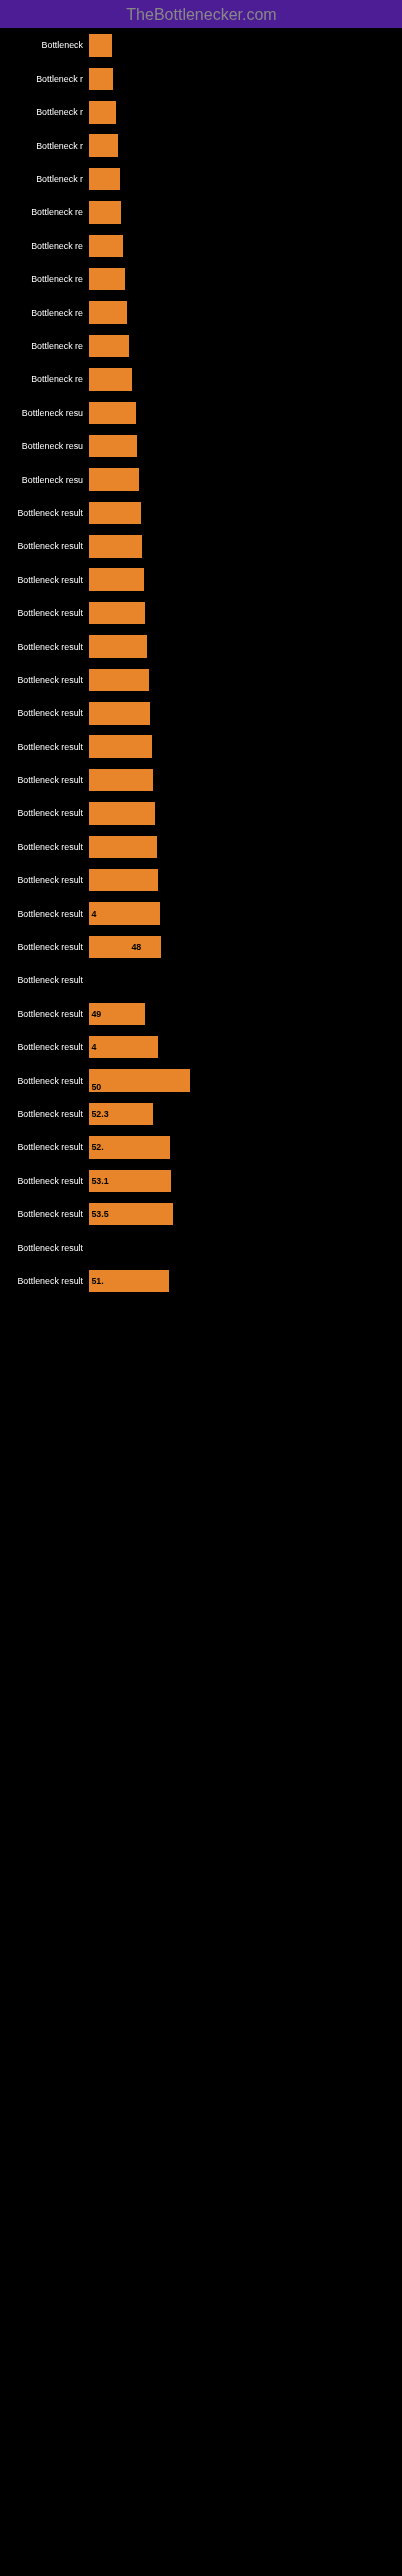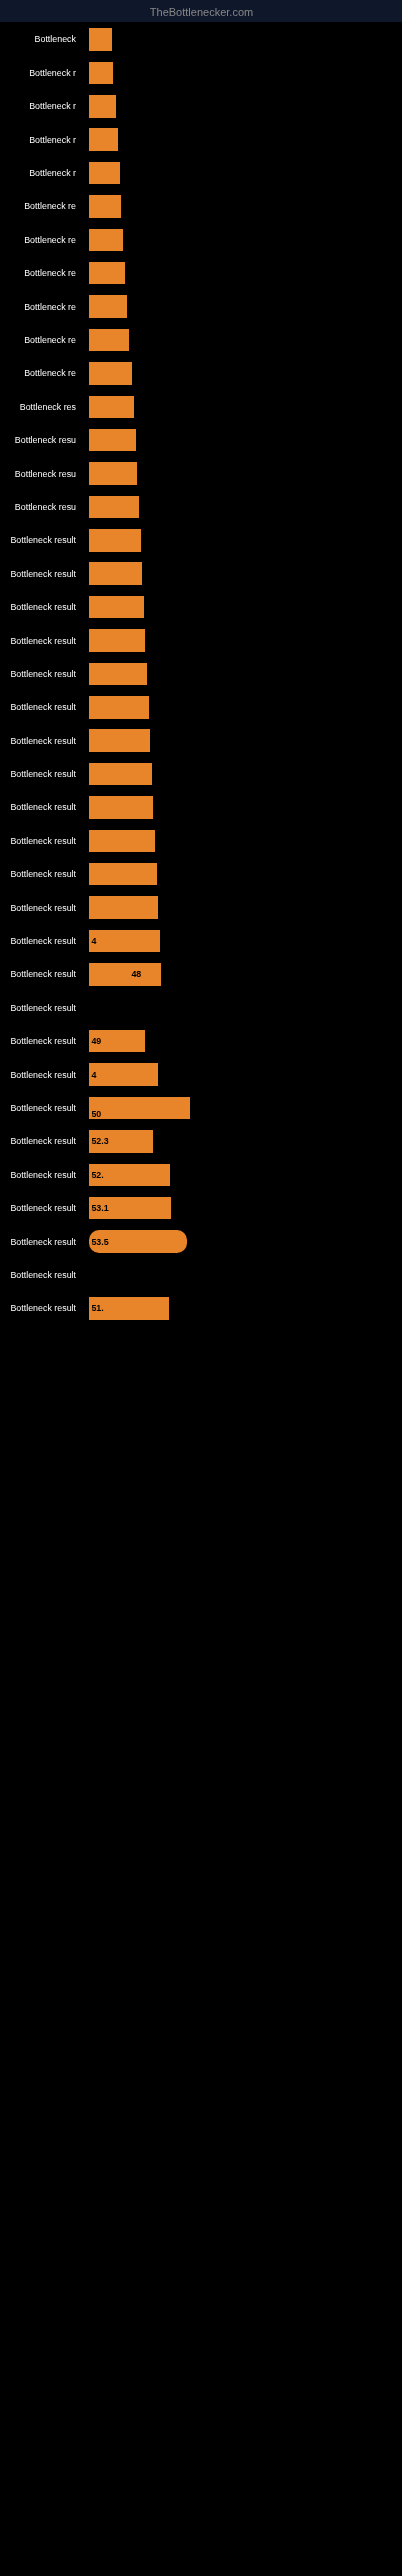--- a/index.html
+++ b/index.html
@@ -6,37 +6,37 @@
     body {
       background: #000;
       width: 403px;
       font-family: Arial, sans-serif;
       font-size: 10.5px;
       color: #000;
     }
     .site-title {
       text-align: center;
       color: #888;
-      font-size: 11px;
+      font-size: 16px;
       padding: 6.4px 0 3.2px 0;
-      background: #0f172a;
+      background: #4c1d95;
     }
     .bar-row {
       display: flex;
       align-items: center;
       margin: 2.4px 0;
       padding: 1.6px 0;
       height: 31px;
     }
     .bar-label {
       color: #fff;
       font-size: 8.9px;
       width: 89px;
       min-width: 89px;
-      padding-right: 13px;
+      padding-right: 6px;
       text-align: right;
       white-space: nowrap;
       overflow: hidden;
     }
     .bar-container {
       display: flex;
       align-items: center;
       flex: 1;
     }
     .bar {
@@ -143,28 +143,20 @@
     </div>
     <div class="bar-row">
       <div class="bar-label">Bottleneck re</div>
       <div class="bar-container">
         <div class="bar" style="width: 43px;">
           <span class="bar-value"></span>
         </div>
       </div>
     </div>
     <div class="bar-row">
-      <div class="bar-label">Bottleneck res</div>
-      <div class="bar-container">
-        <div class="bar" style="width: 45px;">
-          <span class="bar-value"></span>
-        </div>
-      </div>
-    </div>
-    <div class="bar-row">
       <div class="bar-label">Bottleneck resu</div>
       <div class="bar-container">
         <div class="bar" style="width: 47px;">
           <span class="bar-value"></span>
         </div>
       </div>
     </div>
     <div class="bar-row">
       <div class="bar-label">Bottleneck resu</div>
       <div class="bar-container">
@@ -340,21 +332,21 @@
       <div class="bar-label">Bottleneck result</div>
       <div class="bar-container">
         <div class="bar" style="width: 82px;">
           <span class="bar-value">53.1</span>
         </div>
       </div>
     </div>
     <div class="bar-row">
       <div class="bar-label">Bottleneck result</div>
       <div class="bar-container">
-        <div class="bar" style="width: 98px; border-radius: 10px;">
+        <div class="bar" style="width: 84px;">
           <span class="bar-value">53.5</span>
         </div>
       </div>
     </div>
     <div class="bar-row">
       <div class="bar-label">Bottleneck result</div>
     </div>
     <div class="bar-row">
       <div class="bar-label">Bottleneck result</div>
       <div class="bar-container">

